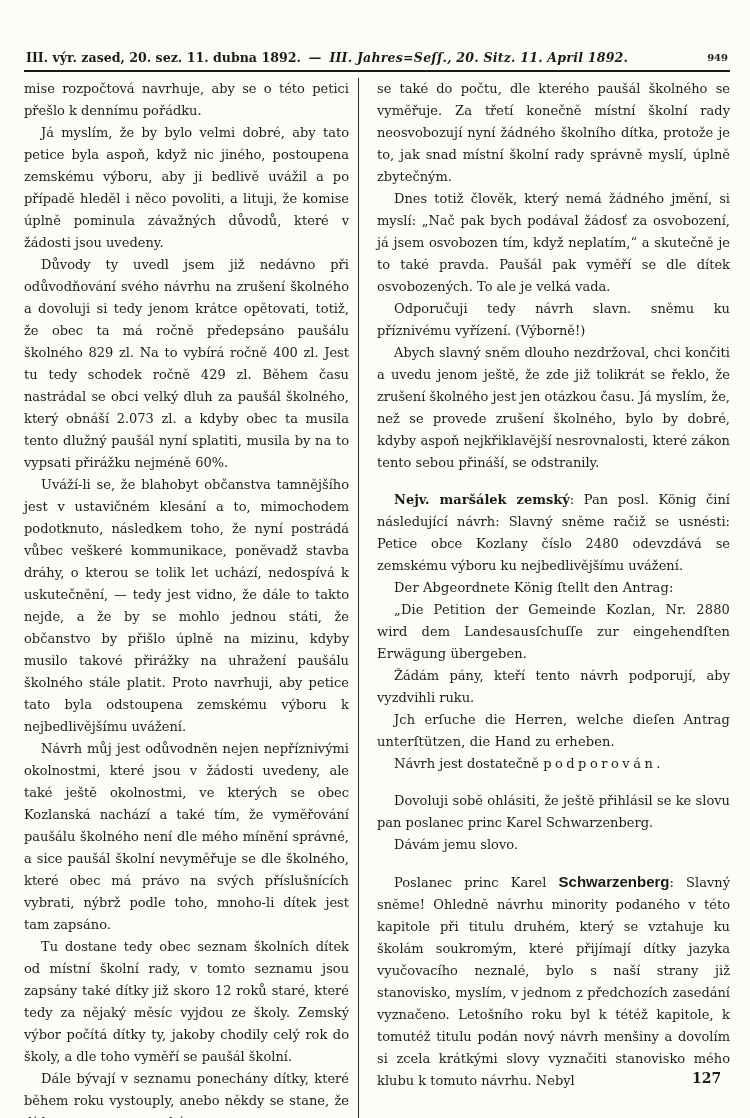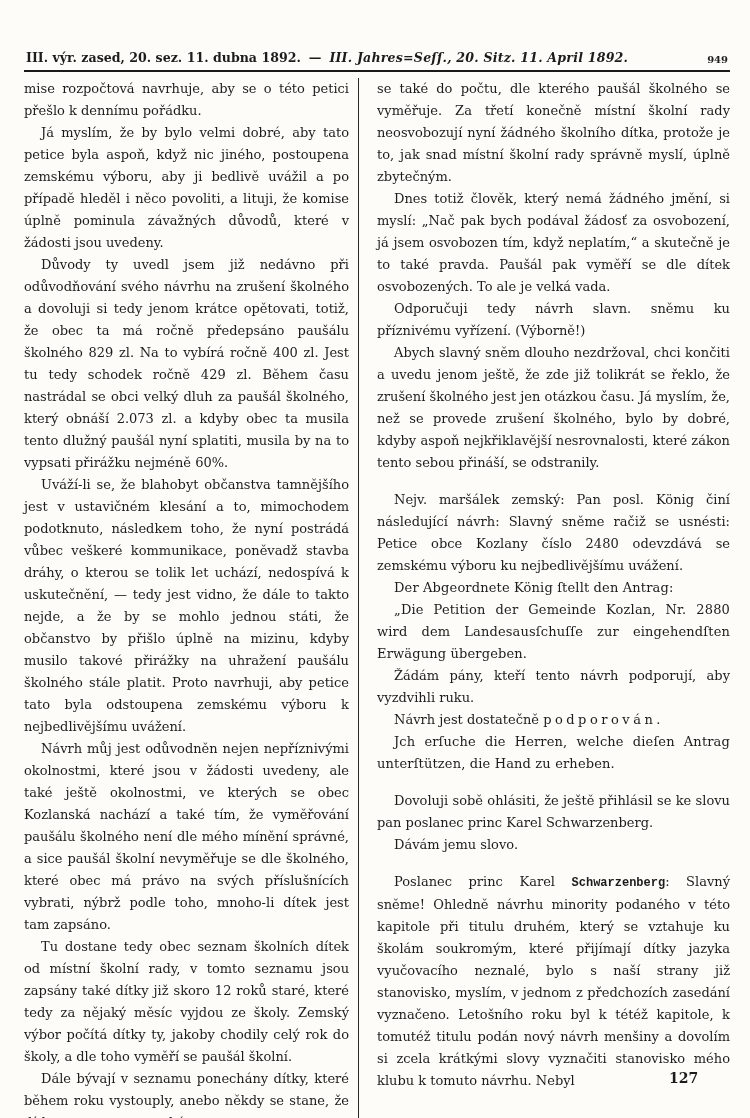--- a/index.html
+++ b/index.html
@@ -13,21 +13,21 @@
   }
   .page{
     position:relative;
     width:750px;height:1118px;
     box-sizing:border-box;
     padding:50px 20px 0 24px;
   }
   
   .hdr{
     display:flex;
-    align-items:flex-end;
+    align-items:center;
     font-size:12.6px;
     font-weight:bold;
     white-space:nowrap;
     padding:0 2px 5px 2px;
     border-bottom:2px solid #1b1a18;
   }
   .hdr .sep{margin:0 8px;font-weight:bold;}
   .hdr .ger{font-weight:bold;letter-spacing:.2px;font-style:italic;}
   .hdr .pg{margin-left:auto;font-size:10px;font-weight:bold;}
   
@@ -49,29 +49,29 @@
     border-left:1.4px solid #2a2927;
     padding-left:18px;
   }
   .para{
     margin:0;
     text-align:justify;
     hyphens:auto;
   }
   .para.indent{text-indent:17px;}
   .para.space{margin-top:15px;}
-  .bold{font-weight:normal;}
-  .boldsans{font-family:Liberation Mono, monospace;font-weight:bold;font-size:12px;}
+  .bold{font-weight:bold;}
+  .boldsans{font-family:Liberation Sans, sans-serif;font-weight:bold;font-size:15px;}
   .spaced{letter-spacing:3.5px;}
   .fraktur{letter-spacing:.15px;}
   
   .folio{
     position:absolute;
     top:1070px;
-    left:669px;
+    left:692px;
     font-size:14px;
     font-weight:bold;
   }
 </style>
 </head>
 <body>
 
 <div class="page">
   <div class="hdr">
     <span>III. výr. zased, 20. sez. 11. dubna 1892.</span>
@@ -91,21 +91,21 @@
       </div>
     <div class="col col-right" id="col-right">
         <p class="para"><span>se také do počtu, dle kterého paušál školného se vyměřuje. Za třetí konečně místní školní rady neosvobozují nyní žádného školního dítka, protože je to, jak snad místní školní rady správně myslí, úplně zbytečným.</span></p>
         <p class="para indent"><span>Dnes totiž člověk, který nemá žádného jmění, si myslí: „Nač pak bych podával žádosť za osvobození, já jsem osvobozen tím, když neplatím,“ a skutečně je to také pravda. Paušál pak vyměří se dle dítek osvobozených. To ale je velká vada.</span></p>
         <p class="para indent"><span>Odporučuji tedy návrh slavn. sněmu ku příznivému vyřízení. (Výborně!)</span></p>
         <p class="para indent"><span>Abych slavný sněm dlouho nezdržoval, chci končiti a uvedu jenom ještě, že zde již tolikrát se řeklo, že zrušení školného jest jen otázkou času. Já myslím, že, než se provede zrušení školného, bylo by dobré, kdyby aspoň nejkřiklavější nesrovnalosti, které zákon tento sebou přináší, se odstranily.</span></p>
         <p class="para indent space"><span class="bold">Nejv. maršálek zemský</span><span>: Pan posl. König činí následující návrh: Slavný sněme račiž se usnésti: Petice obce Kozlany číslo 2480 odevzdává se zemskému výboru ku nejbedlivějšímu uvážení.</span></p>
         <p class="para indent"><span class="fraktur">Der Abgeordnete König ſtellt den Antrag:</span></p>
         <p class="para indent"><span class="fraktur">„Die Petition der Gemeinde Kozlan, Nr. 2880 wird dem Landesausſchuſſe zur eingehendſten Erwägung übergeben.</span></p>
         <p class="para indent"><span>Žádám pány, kteří tento návrh podporují, aby vyzdvihli ruku.</span></p>
+        <p class="para indent"><span class="fraktur">Jch erſuche die Herren, welche dieſen Antrag unterſtützen, die Hand zu erheben.</span></p>
         <p class="para indent"><span>Návrh jest dostatečně </span><span class="spaced">podporován</span><span>.</span></p>
-        <p class="para indent"><span class="fraktur">Jch erſuche die Herren, welche dieſen Antrag unterſtützen, die Hand zu erheben.</span></p>
         <p class="para indent space"><span>Dovoluji sobě ohlásiti, že ještě přihlásil se ke slovu pan poslanec princ Karel Schwarzenberg.</span></p>
         <p class="para indent"><span>Dávám jemu slovo.</span></p>
         <p class="para indent space"><span>Poslanec princ Karel </span><span class="boldsans">Schwarzenberg</span><span>: Slavný sněme! Ohledně návrhu minority podaného v této kapitole při titulu druhém, který se vztahuje ku školám soukromým, které přijímají dítky jazyka vyučovacího neznalé, bylo s naší strany již stanovisko, myslím, v jednom z předchozích zasedání vyznačeno. Letošního roku byl k tétéž kapitole, k tomutéž titulu podán nový návrh menšiny a dovolím si zcela krátkými slovy vyznačiti stanovisko mého klubu k tomuto návrhu. Nebyl</span></p>
       </div>
   </div>
   <div class="folio">127</div>
 </div>
 
 </body></html>

